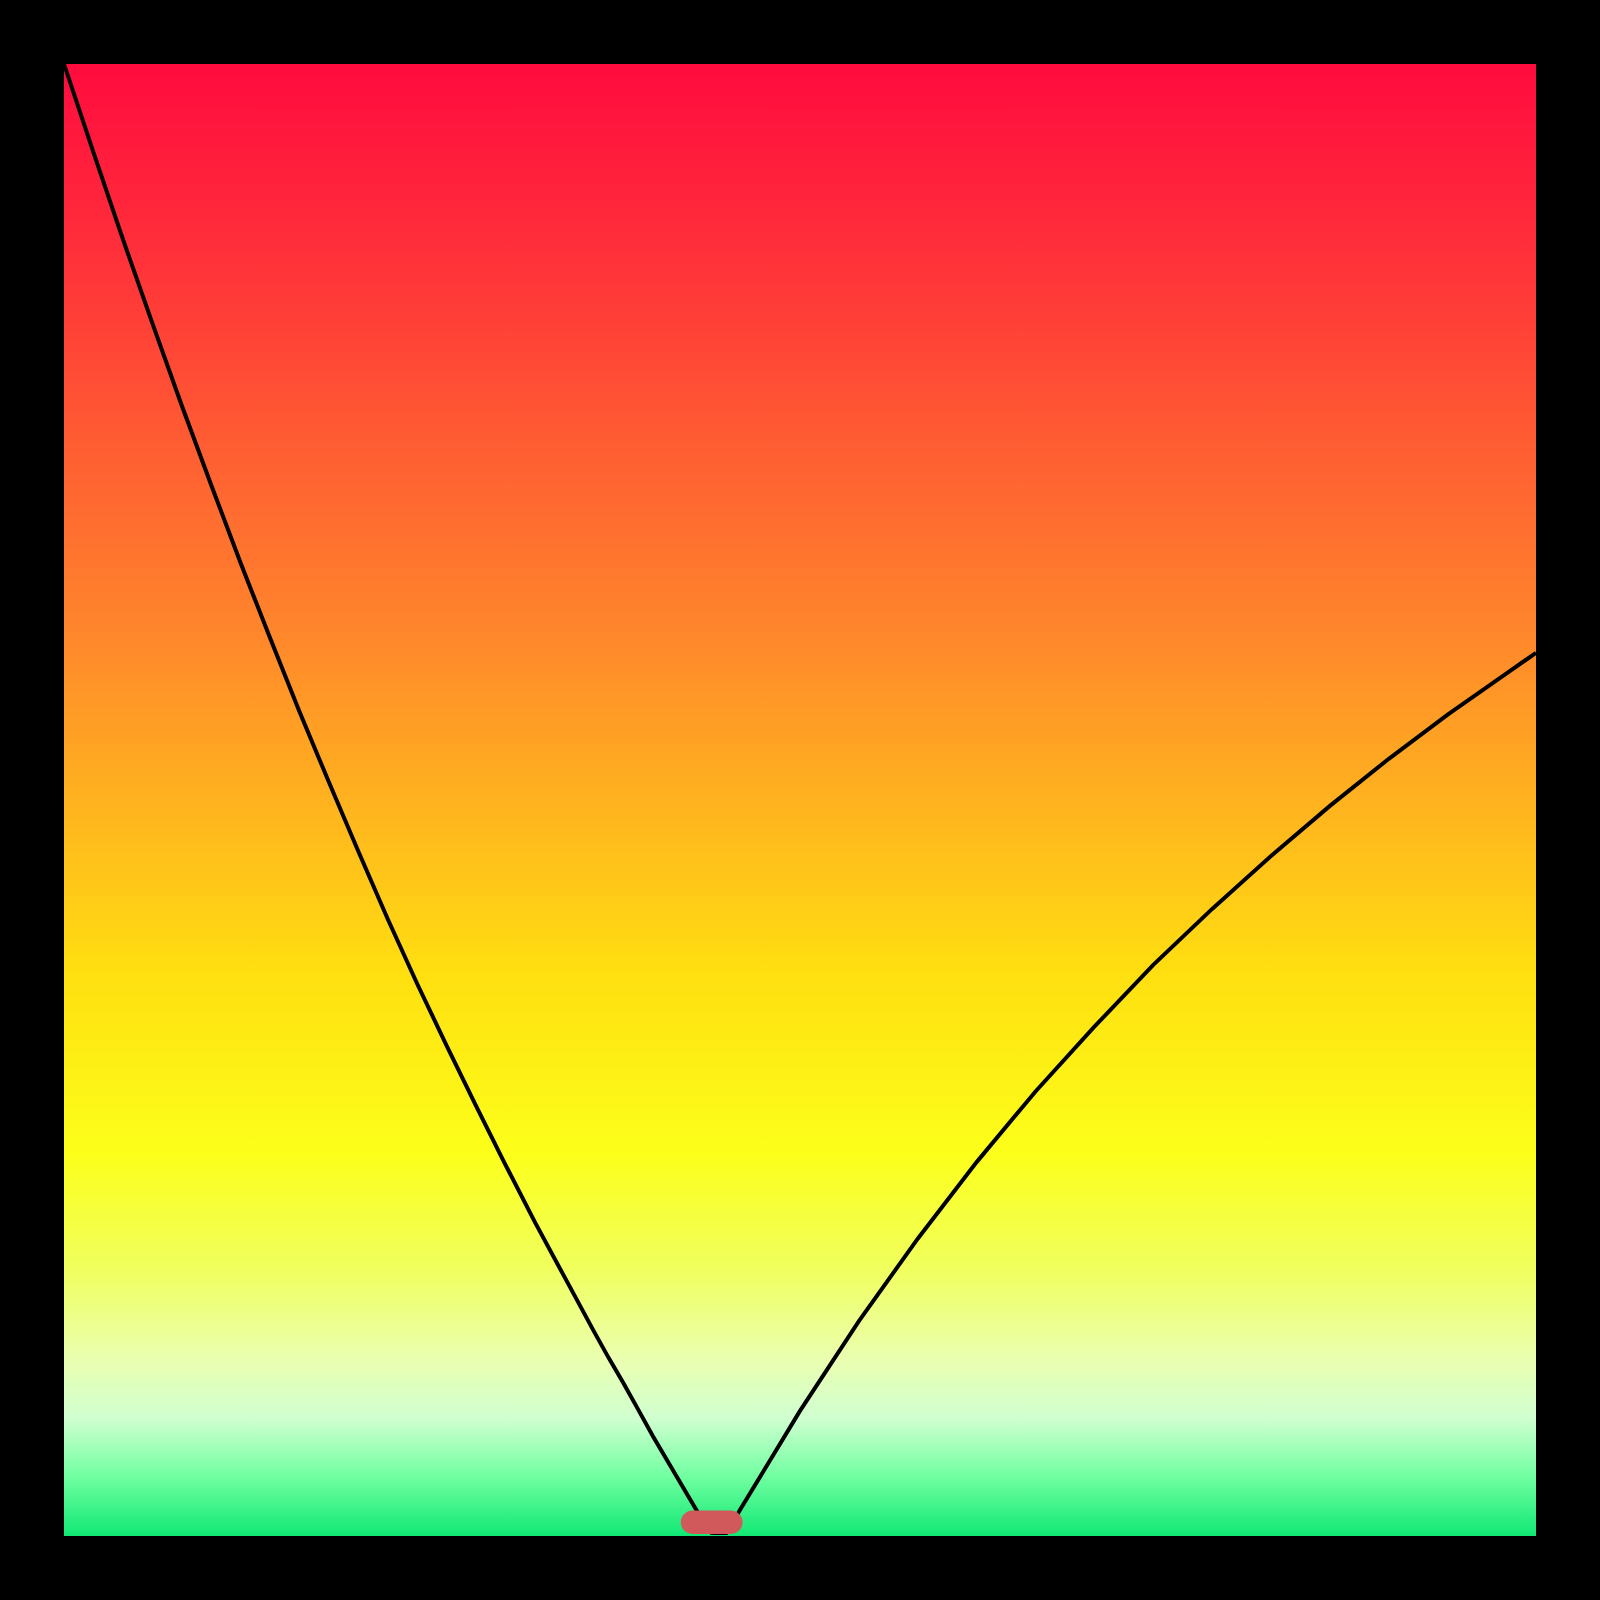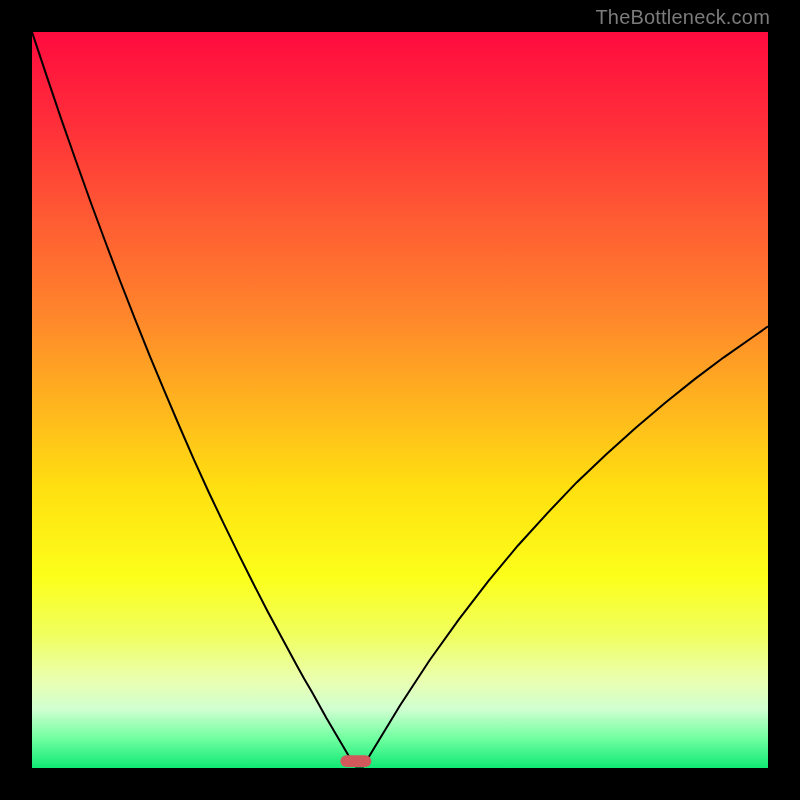--- a/index.html
+++ b/index.html
@@ -33,21 +33,20 @@
     font-size: 20px;
     font-weight: 500;
     letter-spacing: 0.2px;
   }
   svg { display: block; }
 </style>
 </head>
 <body>
 
 <div class="frame">
-  <div class="watermark">TheBottleneck.com</div>
 
   <div class="plot">
     <svg id="chart-svg" viewBox="0 0 736 736" width="736" height="736">
       <defs>
         <linearGradient id="bg-grad" x1="0" y1="0" x2="0" y2="1">
             <stop offset="0%" stop-color="#ff0b3e"></stop>
             <stop offset="12%" stop-color="#ff2d3a"></stop>
             <stop offset="25%" stop-color="#ff5a33"></stop>
             <stop offset="38%" stop-color="#ff842c"></stop>
             <stop offset="50%" stop-color="#ffb21f"></stop>

